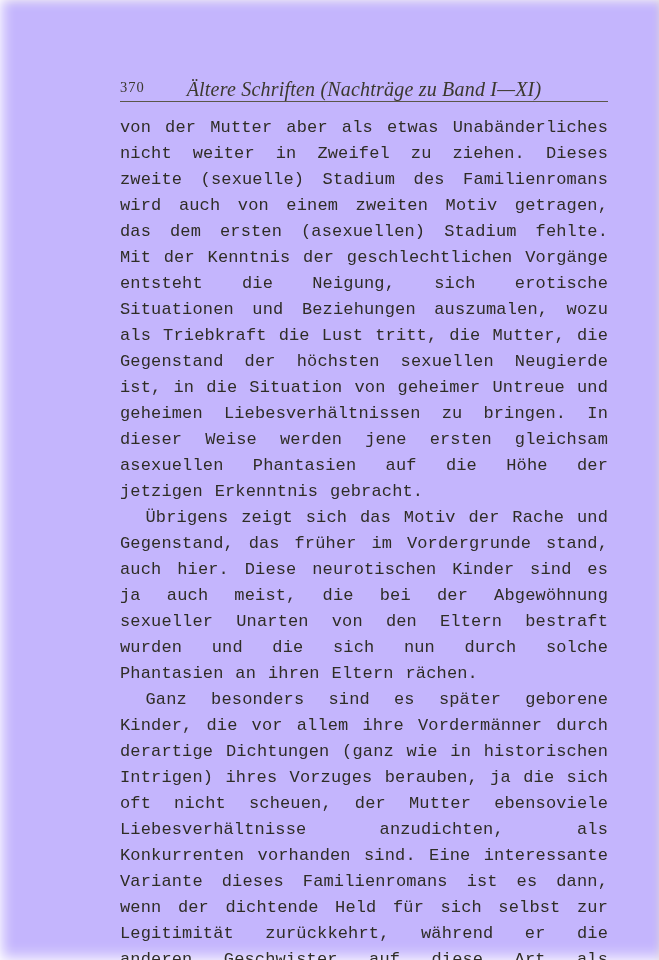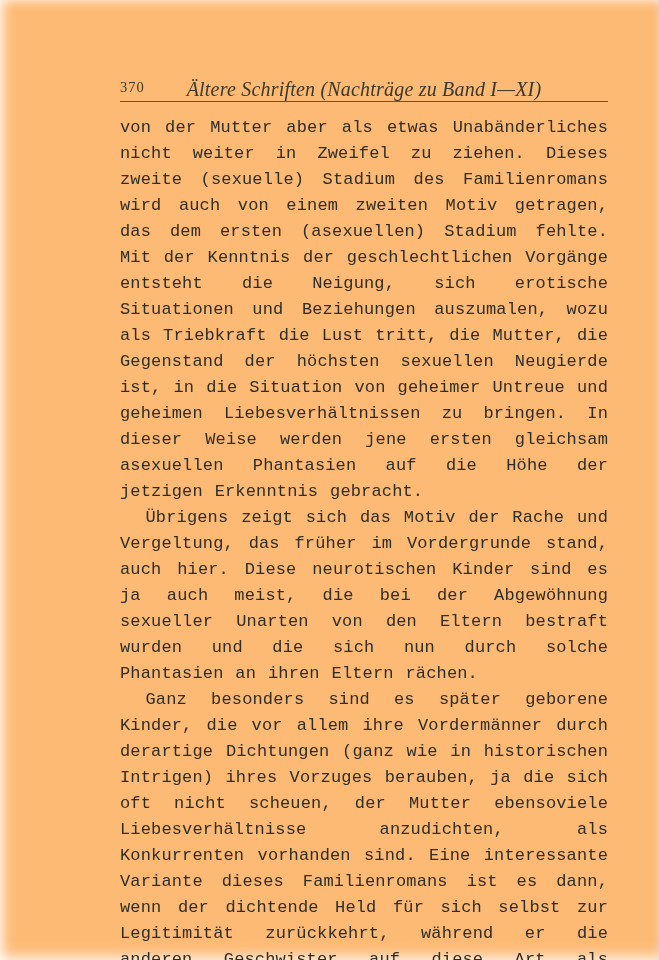--- a/index.html
+++ b/index.html
@@ -6,21 +6,21 @@
     margin: 0;
     padding: 0;
     background: #e8e6df;
     font-family: "Liberation Serif", serif;
   }
   .scan {
     position: relative;
     width: 659px;
     height: 960px;
     margin: 0 auto;
-    background: #fdba74;
+    background: #c4b5fd;
     overflow: hidden;
     box-shadow: inset 12px 0 14px -10px #ffffff,
                 inset -6px 0 10px -8px #e3ddc9,
                 inset 0 -14px 16px -12px #ffffff,
                 inset 0 10px 12px -10px #fdfbf2;
   }
   .page {
     position: absolute;
     top: 78px;
     left: 120px;
@@ -71,17 +71,17 @@
 
 <div class="scan">
   <div class="page">
     <div class="header">
       <span class="pagenum">370</span>
       <span class="running-title">Ältere Schriften (Nachträge zu Band I—XI)</span>
     </div>
     <div class="rule"></div>
     <div class="text-block">
         <p class="para">von der Mutter aber als etwas Unabänderliches nicht weiter in Zweifel zu ziehen. Dieses zweite (sexuelle) Stadium des Familienromans wird auch von einem zweiten Motiv getragen, das dem ersten (asexuellen) Stadium fehlte. Mit der Kenntnis der geschlechtlichen Vorgänge entsteht die Neigung, sich erotische Situationen und Beziehungen auszumalen, wozu als Triebkraft die Lust tritt, die Mutter, die Gegenstand der höchsten sexuellen Neugierde ist, in die Situation von geheimer Untreue und geheimen Liebesverhältnissen zu bringen. In dieser Weise werden jene ersten gleichsam asexuellen Phantasien auf die Höhe der jetzigen Erkenntnis gebracht.</p>
-        <p class="para indent">Übrigens zeigt sich das Motiv der Rache und Vergeltung, das früher im Vordergrunde stand, auch hier. Diese neurotischen Kinder sind es ja auch meist, die bei der Abgewöhnung sexueller Unarten von den Eltern bestraft wurden und die sich nun durch solche Phantasien an ihren Eltern rächen.</p>
+        <p class="para indent">Übrigens zeigt sich das Motiv der Rache und Gegenstand, das früher im Vordergrunde stand, auch hier. Diese neurotischen Kinder sind es ja auch meist, die bei der Abgewöhnung sexueller Unarten von den Eltern bestraft wurden und die sich nun durch solche Phantasien an ihren Eltern rächen.</p>
         <p class="para indent">Ganz besonders sind es später geborene Kinder, die vor allem ihre Vordermänner durch derartige Dichtungen (ganz wie in historischen Intrigen) ihres Vorzuges berauben, ja die sich oft nicht scheuen, der Mutter ebensoviele Liebesverhältnisse anzudichten, als Konkurrenten vorhanden sind. Eine interessante Variante dieses Familienromans ist es dann, wenn der dichtende Held für sich selbst zur Legitimität zurückkehrt, während er die anderen Geschwister auf diese Art als illegitim beseitigt. Dabei kann noch ein besonderes Interesse den Familienroman dirigieren, der mit seiner Vielseitigkeit und mannigfachen Verwendbarkeit allerlei Bestrebungen entgegenkommt. So beseitigt der kleine Phantast zum Beispiel auf diese Weise die verwandtschaftliche Beziehung zu einer Schwester, die ihn etwa sexuell angezogen hat.</p>
       </div>
   </div>
 </div>
 
 </body></html>

